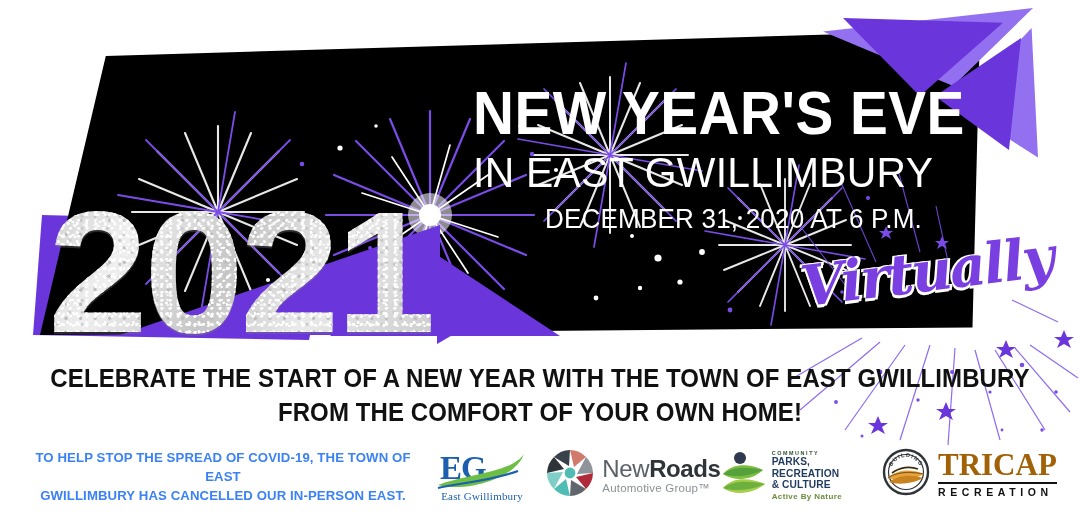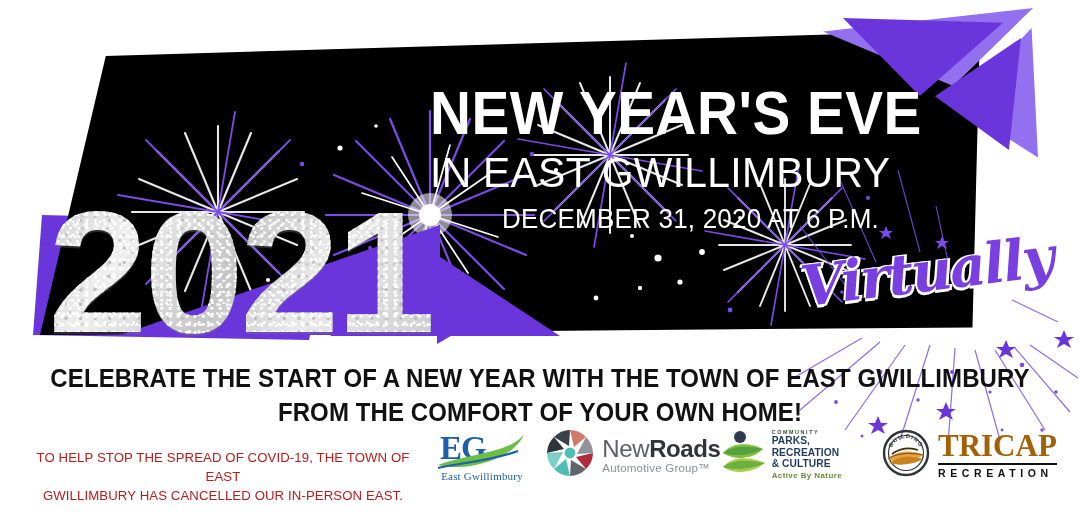--- a/index.html
+++ b/index.html
@@ -115,20 +115,21 @@
   }
 
   
   .hero-text {
     position: absolute;
     left: 430px;
     top: 84px;
     width: 520px;
     text-align: left;
     z-index: 6;
+    padding-left: 43px;
   }
   .headline {
     color: #ffffff;
     font-family: "Liberation Sans Narrow", "Liberation Sans", sans-serif;
     font-weight: bold;
     font-size: 61px;
     line-height: 0.96;
     letter-spacing: 0.5px;
     transform: scaleX(0.93);
     transform-origin: left center;
@@ -226,37 +227,37 @@
     letter-spacing: 0.1px;
     transform: scaleX(0.96);
   }
   .disclaimer {
     position: absolute;
     left: 18px;
     top: 448px;
     width: 410px;
     text-align: center;
     z-index: 9;
-    color: #b91c1c;
-    font-family: "Liberation Sans", sans-serif;
-    font-weight: normal;
+    color: #3b82f6;
+    font-family: "Liberation Sans", sans-serif;
+    font-weight: bold;
     font-size: 13.2px;
     line-height: 1.45;
     letter-spacing: 0.1px;
   }
 
   
   .sponsors {
     position: absolute;
     left: 430px;
-    top: 420px;
+    top: 432px;
     width: 640px;
     height: 70px;
     display: flex;
-    align-items: center;
+    align-items: flex-end;
     justify-content: space-between;
     z-index: 9;
   }
   .logo { position: relative; display: flex; align-items: center; }
 
   
   .eg-logo { flex-direction: column; width: 104px; }
   .eg-mark {
     position: relative; width: 96px; height: 44px;
   }

